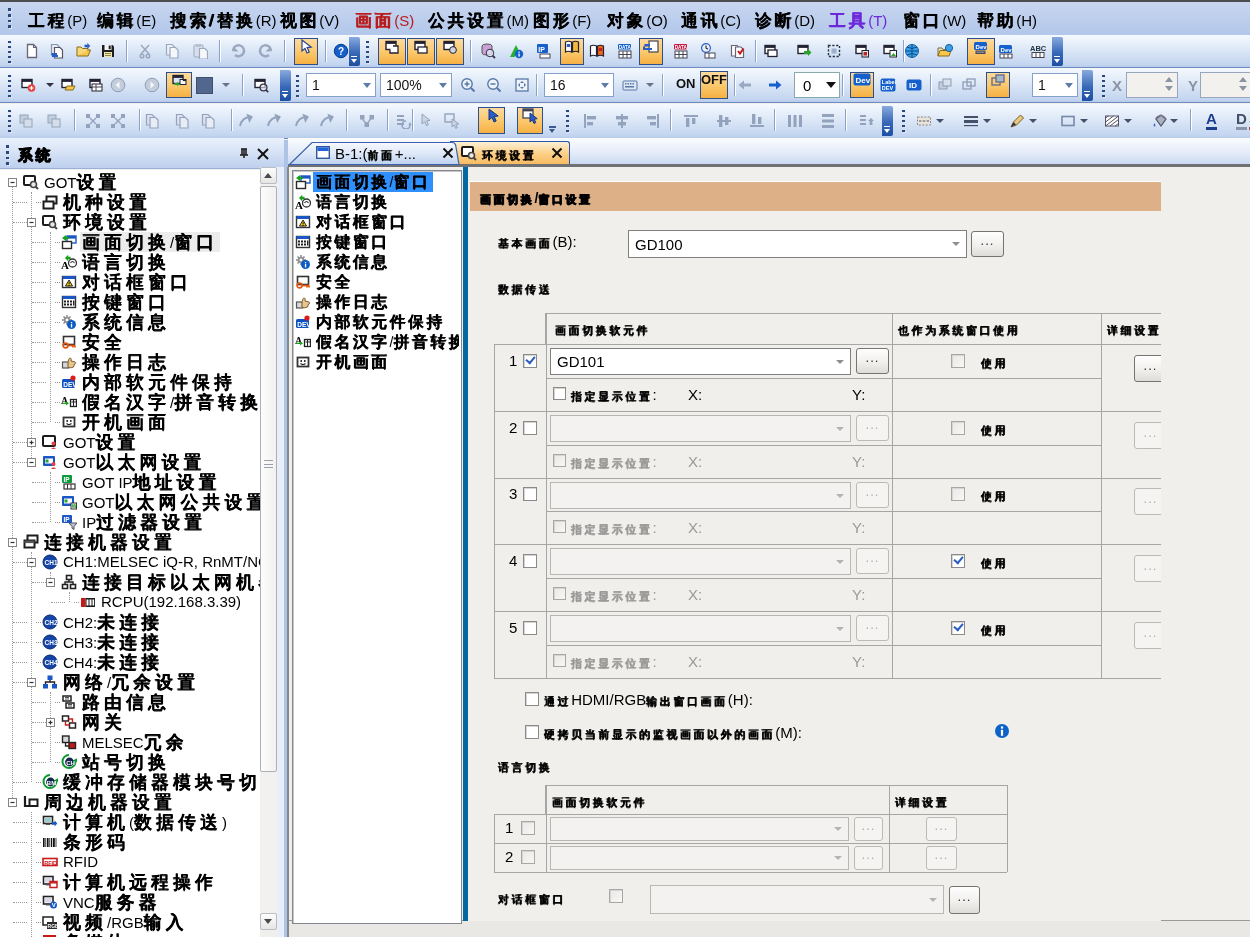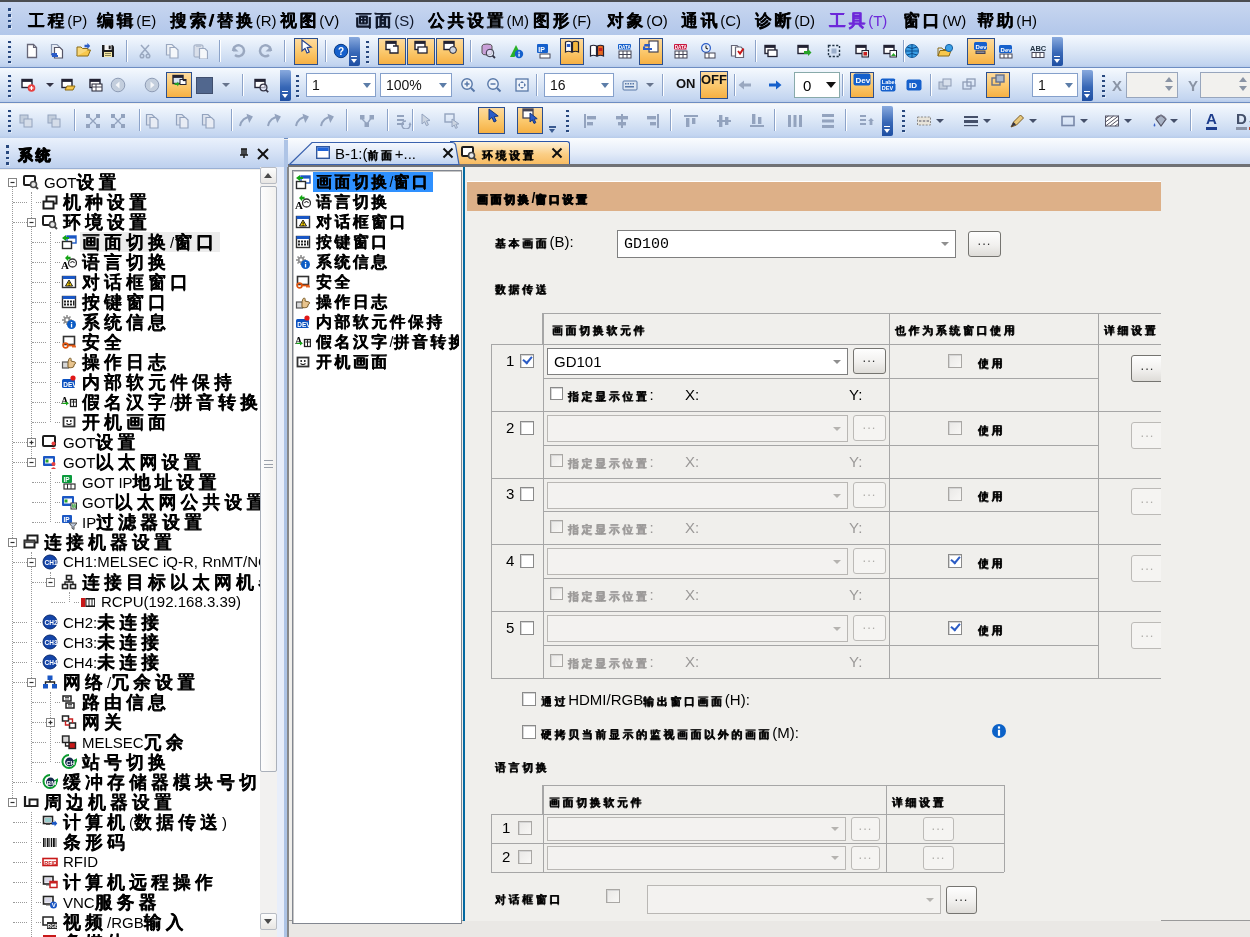--- a/index.html
+++ b/index.html
@@ -267,21 +267,21 @@
 <div class="ab hdots" style="left:8px;top:8px;height:20px">
     <i></i>
     <i></i>
     <i></i>
     <i></i>
   </div>
 <div class="ab" style="left:28px;top:9px;font-size:15px;color:#000;white-space:nowrap"><span class="c">工程</span>(P)</div>
 <div class="ab" style="left:97px;top:9px;font-size:15px;color:#000;white-space:nowrap"><span class="c">编辑</span>(E)</div>
 <div class="ab" style="left:170px;top:9px;font-size:15px;color:#000;white-space:nowrap"><span class="c">搜索/替换</span>(R)</div>
 <div class="ab" style="left:280px;top:9px;font-size:15px;color:#000;white-space:nowrap"><span class="c">视图</span>(V)</div>
-<div class="ab" style="left:355px;top:9px;font-size:15px;color:#0f172a;white-space:nowrap"><span class="c">画面</span>(S)</div>
+<div class="ab" style="left:355px;top:9px;font-size:15px;color:#b91c1c;white-space:nowrap"><span class="c">画面</span>(S)</div>
 <div class="ab" style="left:428px;top:9px;font-size:15px;color:#000;white-space:nowrap"><span class="c">公共设置</span>(M)</div>
 <div class="ab" style="left:533px;top:9px;font-size:15px;color:#000;white-space:nowrap"><span class="c">图形</span>(F)</div>
 <div class="ab" style="left:607px;top:9px;font-size:15px;color:#000;white-space:nowrap"><span class="c">对象</span>(O)</div>
 <div class="ab" style="left:681px;top:9px;font-size:15px;color:#000;white-space:nowrap"><span class="c">通讯</span>(C)</div>
 <div class="ab" style="left:755px;top:9px;font-size:15px;color:#000;white-space:nowrap"><span class="c">诊断</span>(D)</div>
 <div class="ab" style="left:829px;top:9px;font-size:15px;color:#6d28d9;white-space:nowrap"><span class="c">工具</span>(T)</div>
 <div class="ab" style="left:903px;top:9px;font-size:15px;color:#000;white-space:nowrap"><span class="c">窗口</span>(W)</div>
 <div class="ab" style="left:977px;top:9px;font-size:15px;color:#000;white-space:nowrap"><span class="c">帮助</span>(H)</div>
 <div class="ab" style="left:0;top:35px;width:1250px;height:33px;background:linear-gradient(#f5f9fe,#dde8f7 45%,#c3d5f0 92%,#b7cbea);border-bottom:1px solid #6d8dc2"></div>
 <div class="ab hdots" style="left:8px;top:41px;height:22px">
@@ -1290,25 +1290,25 @@
   </svg>
 <div class="ab" style="left:313px;top:312px;height:20px;line-height:20px;padding:0 3px;font-size:14px;white-space:nowrap;overflow:hidden;max-width:146px"><span class="cl">内部软元件保持</span></div>
 <svg class="ab" style="left:295px;top:334px" width="16" height="16">
     <use href="#i-kana"></use>
   </svg>
 <div class="ab" style="left:313px;top:332px;height:20px;line-height:20px;padding:0 3px;font-size:14px;white-space:nowrap;overflow:hidden;max-width:146px"><span class="cl">假名汉字</span><span style="letter-spacing:0">/</span><span class="cl">拼音转换</span></div>
 <svg class="ab" style="left:295px;top:354px" width="16" height="16">
     <use href="#i-startup"></use>
   </svg>
 <div class="ab" style="left:313px;top:352px;height:20px;line-height:20px;padding:0 3px;font-size:14px;white-space:nowrap;overflow:hidden;max-width:146px"><span class="cl">开机画面</span></div>
-<div class="ab" style="left:463px;top:167px;width:698px;height:754px;background:#f0efec;border-left:2px solid #0369a1;overflow:hidden" id="set">
+<div class="ab" style="left:463px;top:167px;width:698px;height:754px;background:#f0efec;border-left:5px solid #0369a1;overflow:hidden" id="set">
 <div class="ab" style="left:2px;top:14px;width:785px;height:30px;background:#ddb088;border-top:1px solid #fff"></div>
     <div class="ab" style="left:12px;top:22px;"><b style="font-size:14px"><span class="cs">画面切换</span><span style="letter-spacing:0">/</span><span class="cs">窗口设置</span></b></div>
     <div class="ab" style="left:30px;top:66px;"><span class="lbl"><span class="cs">基本画面</span>(B):</span></div>
-    <div class="ab" style="left:152px;top:63px;font-family:Liberation Mono, monospace;">
+    <div class="ab" style="left:160px;top:63px;">
       <div class="gcombo" style="width:339px;height:28px">
         <span style="position:absolute;left:6px;top:5px;font-size:15px">GD100</span>
         <span class="da"></span>
       </div>
     </div>
     <div class="ab" style="left:503px;top:64px;">
       <div class="dotbtn" style="width:33px;height:26px">...</div>
     </div>
     <div class="ab" style="left:30px;top:112px;"><span class="lbl"><span class="cs">数据传送</span></span></div>
     <div class="ab" style="left:26px;top:146px;width:705px;height:365px"></div>

